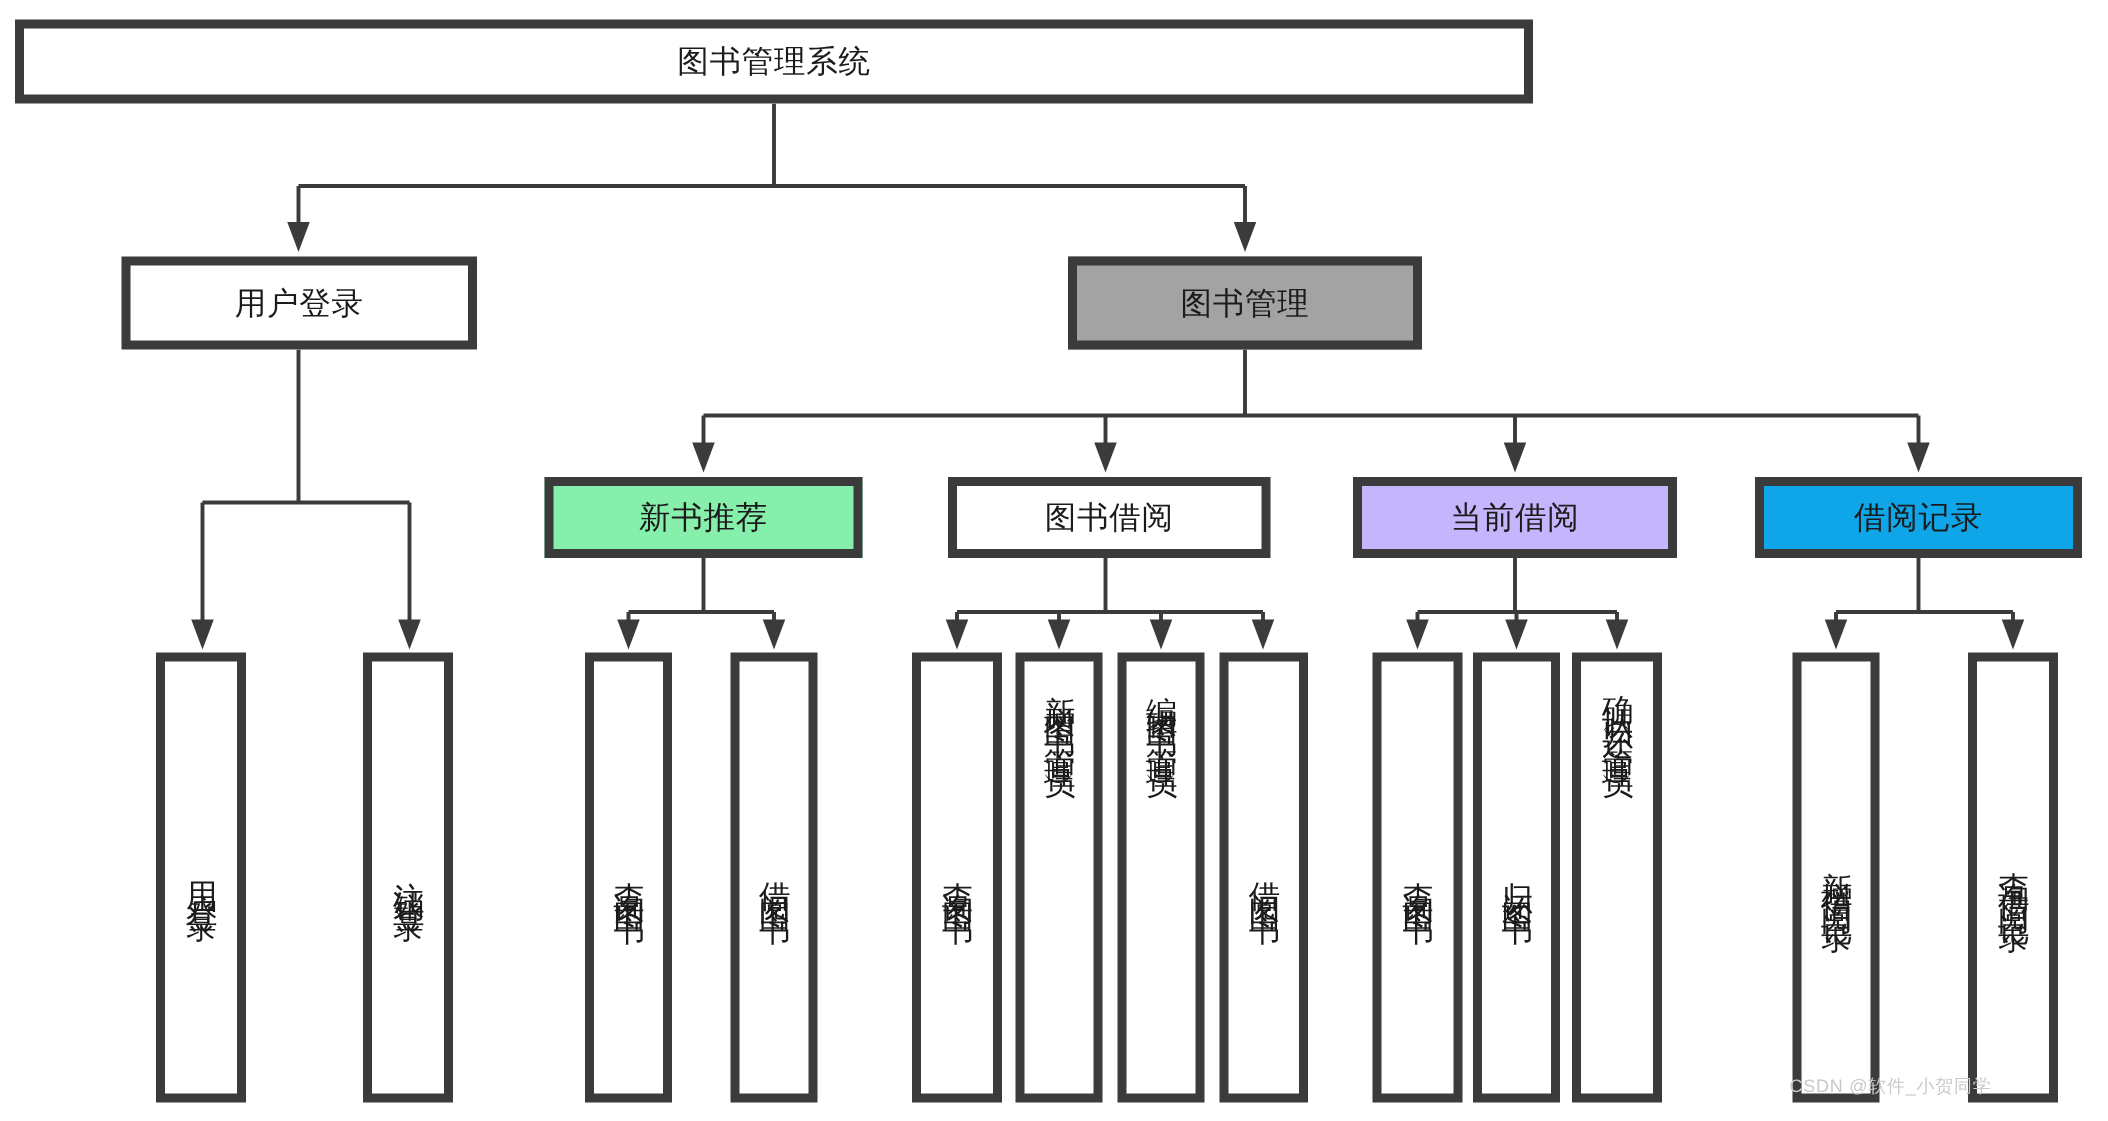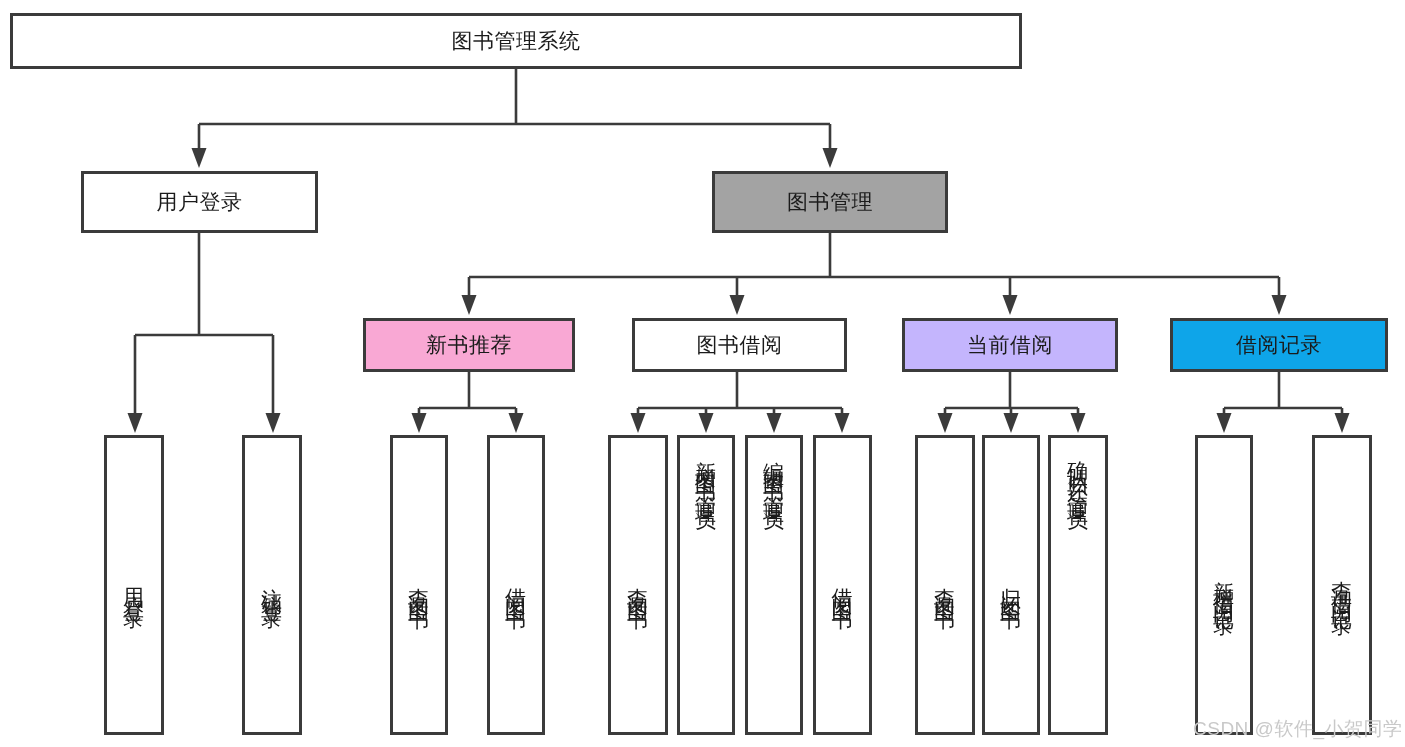--- a/index.html
+++ b/index.html
@@ -17,21 +17,21 @@
   #diagram-root {
     position: absolute;
     left: 0;
     top: 0;
     width: 1405px;
     height: 747px;
   }
   .node-box {
     position: absolute;
     background: #ffffff;
-    border: 3px solid #22c55e;
+    border: 6px solid #22c55e;
     box-sizing: border-box;
   }
   .node-label-h {
     position: absolute;
     left: 0; top: 0;
     width: 100%; height: 100%;
     display: flex;
     align-items: center;
     justify-content: center;
     font-size: 21px;
@@ -66,21 +66,21 @@
   }
   #connectors {
     position: absolute;
     left: 0; top: 0;
     width: 1405px;
     height: 747px;
     pointer-events: none;
   }
   .watermark {
     position: absolute;
-    font-size: 19px;
+    font-size: 12px;
     color: #c9c9c9;
     white-space: nowrap;
     letter-spacing: 0.5px;
   }
 </style>
 </head>
 <body>
 
 <div id="diagram-root">
   <svg id="connectors" viewBox="0 0 1405 747" width="1405" height="747" aria-hidden="true">
@@ -114,21 +114,21 @@
   <div id="nodes-layer">
       <div class="node-box" style="left: 10px; top: 13px; width: 1012px; height: 56px; border-color: rgb(59, 59, 59); background: rgb(255, 255, 255);">
         <div class="node-label-h" style="color: rgb(27, 27, 27);">图书管理系统</div>
       </div>
       <div class="node-box" style="left: 81px; top: 171px; width: 237px; height: 62px; border-color: rgb(59, 59, 59); background: rgb(255, 255, 255);">
         <div class="node-label-h" style="color: rgb(27, 27, 27);">用户登录</div>
       </div>
       <div class="node-box" style="left: 712px; top: 171px; width: 236px; height: 62px; border-color: rgb(59, 59, 59); background: #a3a3a3;">
         <div class="node-label-h" style="color: rgb(27, 27, 27);">图书管理</div>
       </div>
-      <div class="node-box" style="left: 363px; top: 318px; width: 212px; height: 54px; border-color: rgb(59, 59, 59); background: #f9a8d4;">
+      <div class="node-box" style="left: 363px; top: 318px; width: 212px; height: 54px; border-color: rgb(59, 59, 59); background: #86efac;">
         <div class="node-label-h" style="color: rgb(27, 27, 27);">新书推荐</div>
       </div>
       <div class="node-box" style="left: 632px; top: 318px; width: 215px; height: 54px; border-color: rgb(59, 59, 59); background: rgb(255, 255, 255);">
         <div class="node-label-h" style="color: rgb(27, 27, 27);">图书借阅</div>
       </div>
       <div class="node-box" style="left: 902px; top: 318px; width: 216px; height: 54px; border-color: rgb(59, 59, 59); background: #c4b5fd;">
         <div class="node-label-h" style="color: rgb(27, 27, 27);">当前借阅</div>
       </div>
       <div class="node-box" style="left: 1170px; top: 318px; width: 218px; height: 54px; border-color: rgb(59, 59, 59); background: #0ea5e9;">
         <div class="node-label-h" style="color: rgb(27, 27, 27);">借阅记录</div>

